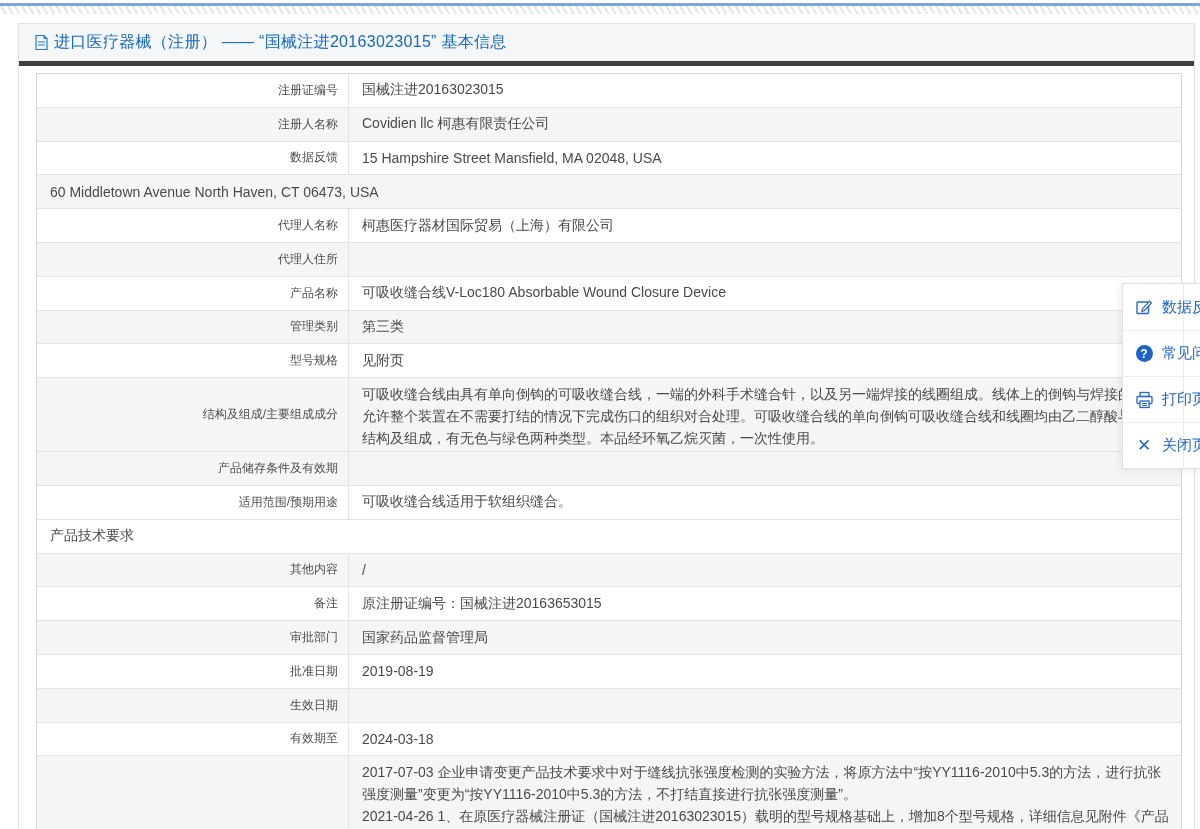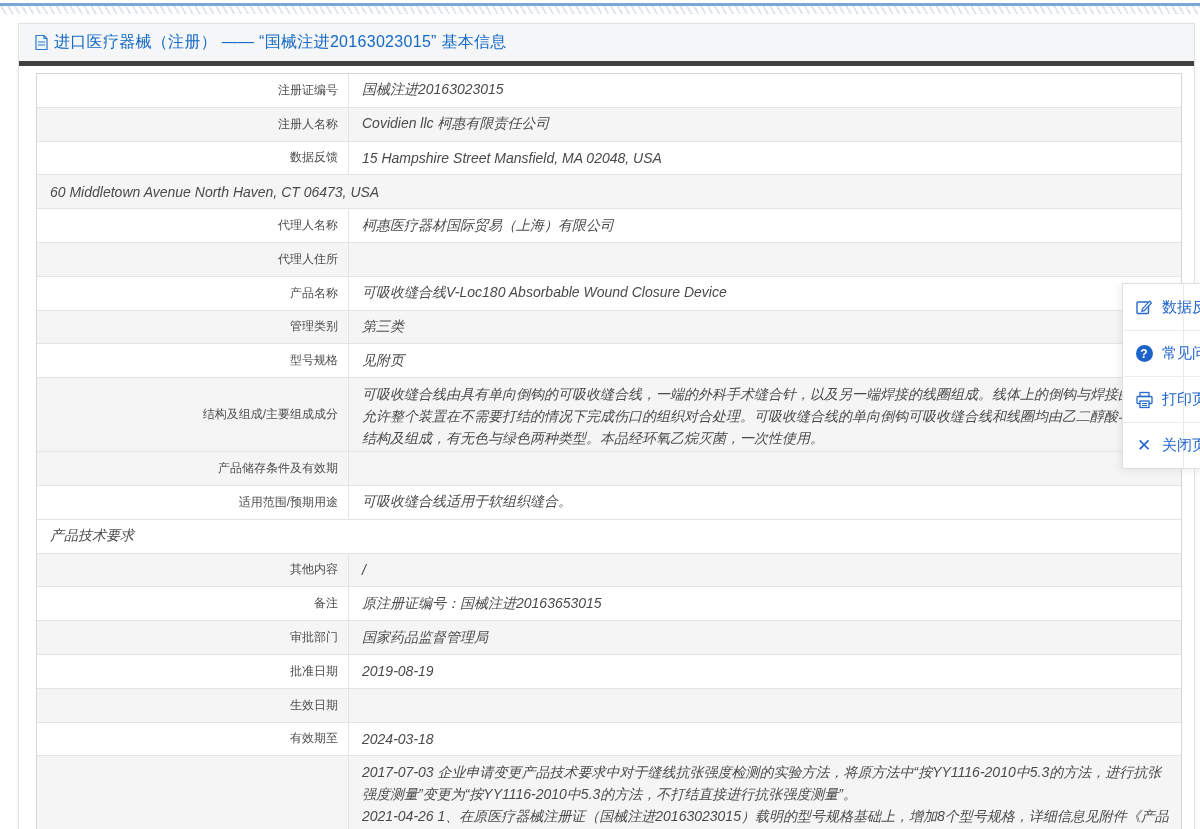--- a/index.html
+++ b/index.html
@@ -22,21 +22,21 @@
   .title-text { color:#1569c7; font-size:16px; letter-spacing:.3px; }
 
   
   .info-table { margin:7px 12px 0 17px; border:1px solid #d7d7d7; }
   .tr { display:flex; width:100%; border-bottom:1px solid #e4e4e4; background:#fff; }
   .tr:last-child { border-bottom:none; }
   .tr.alt { background:#f5f5f5; }
   .td-label { width:312px; flex:0 0 312px; display:flex; align-items:center; justify-content:flex-end;
     padding-right:10px; border-right:1px solid #e4e4e4; color:#4d4d4d; font-size:12px; text-align:right; }
   .td-value { flex:1; display:flex; flex-direction:column; justify-content:center;
-    padding-left:13px; padding-right:6px; color:#4a4a4a; font-size:14px; overflow:hidden;font-style:italic; }
+    padding-left:13px; padding-right:6px; color:#4a4a4a; font-size:14px; overflow:hidden; }
   .td-value .line { white-space:nowrap; line-height:22px; overflow:hidden; }
   .tr-normal { height:33.8px; }
   .tr-multi  { height:74px; }
   .tr-last   { height:160px; }
   .tr-last .td-value, .tr-multi .td-value { justify-content:flex-start; padding-top:5px; }
 
   
   .tool-panel { position:absolute; left:1122px; top:283px; width:132px; height:186px;
     background:#ffffff; border:1px solid #e0e0e0; box-shadow:-2px 2px 8px rgba(0,0,0,.07); z-index:10; }
   .tool-panel .v-line { position:absolute; left:60px; top:0; bottom:0; width:1px; background:#e9e9e9; }

